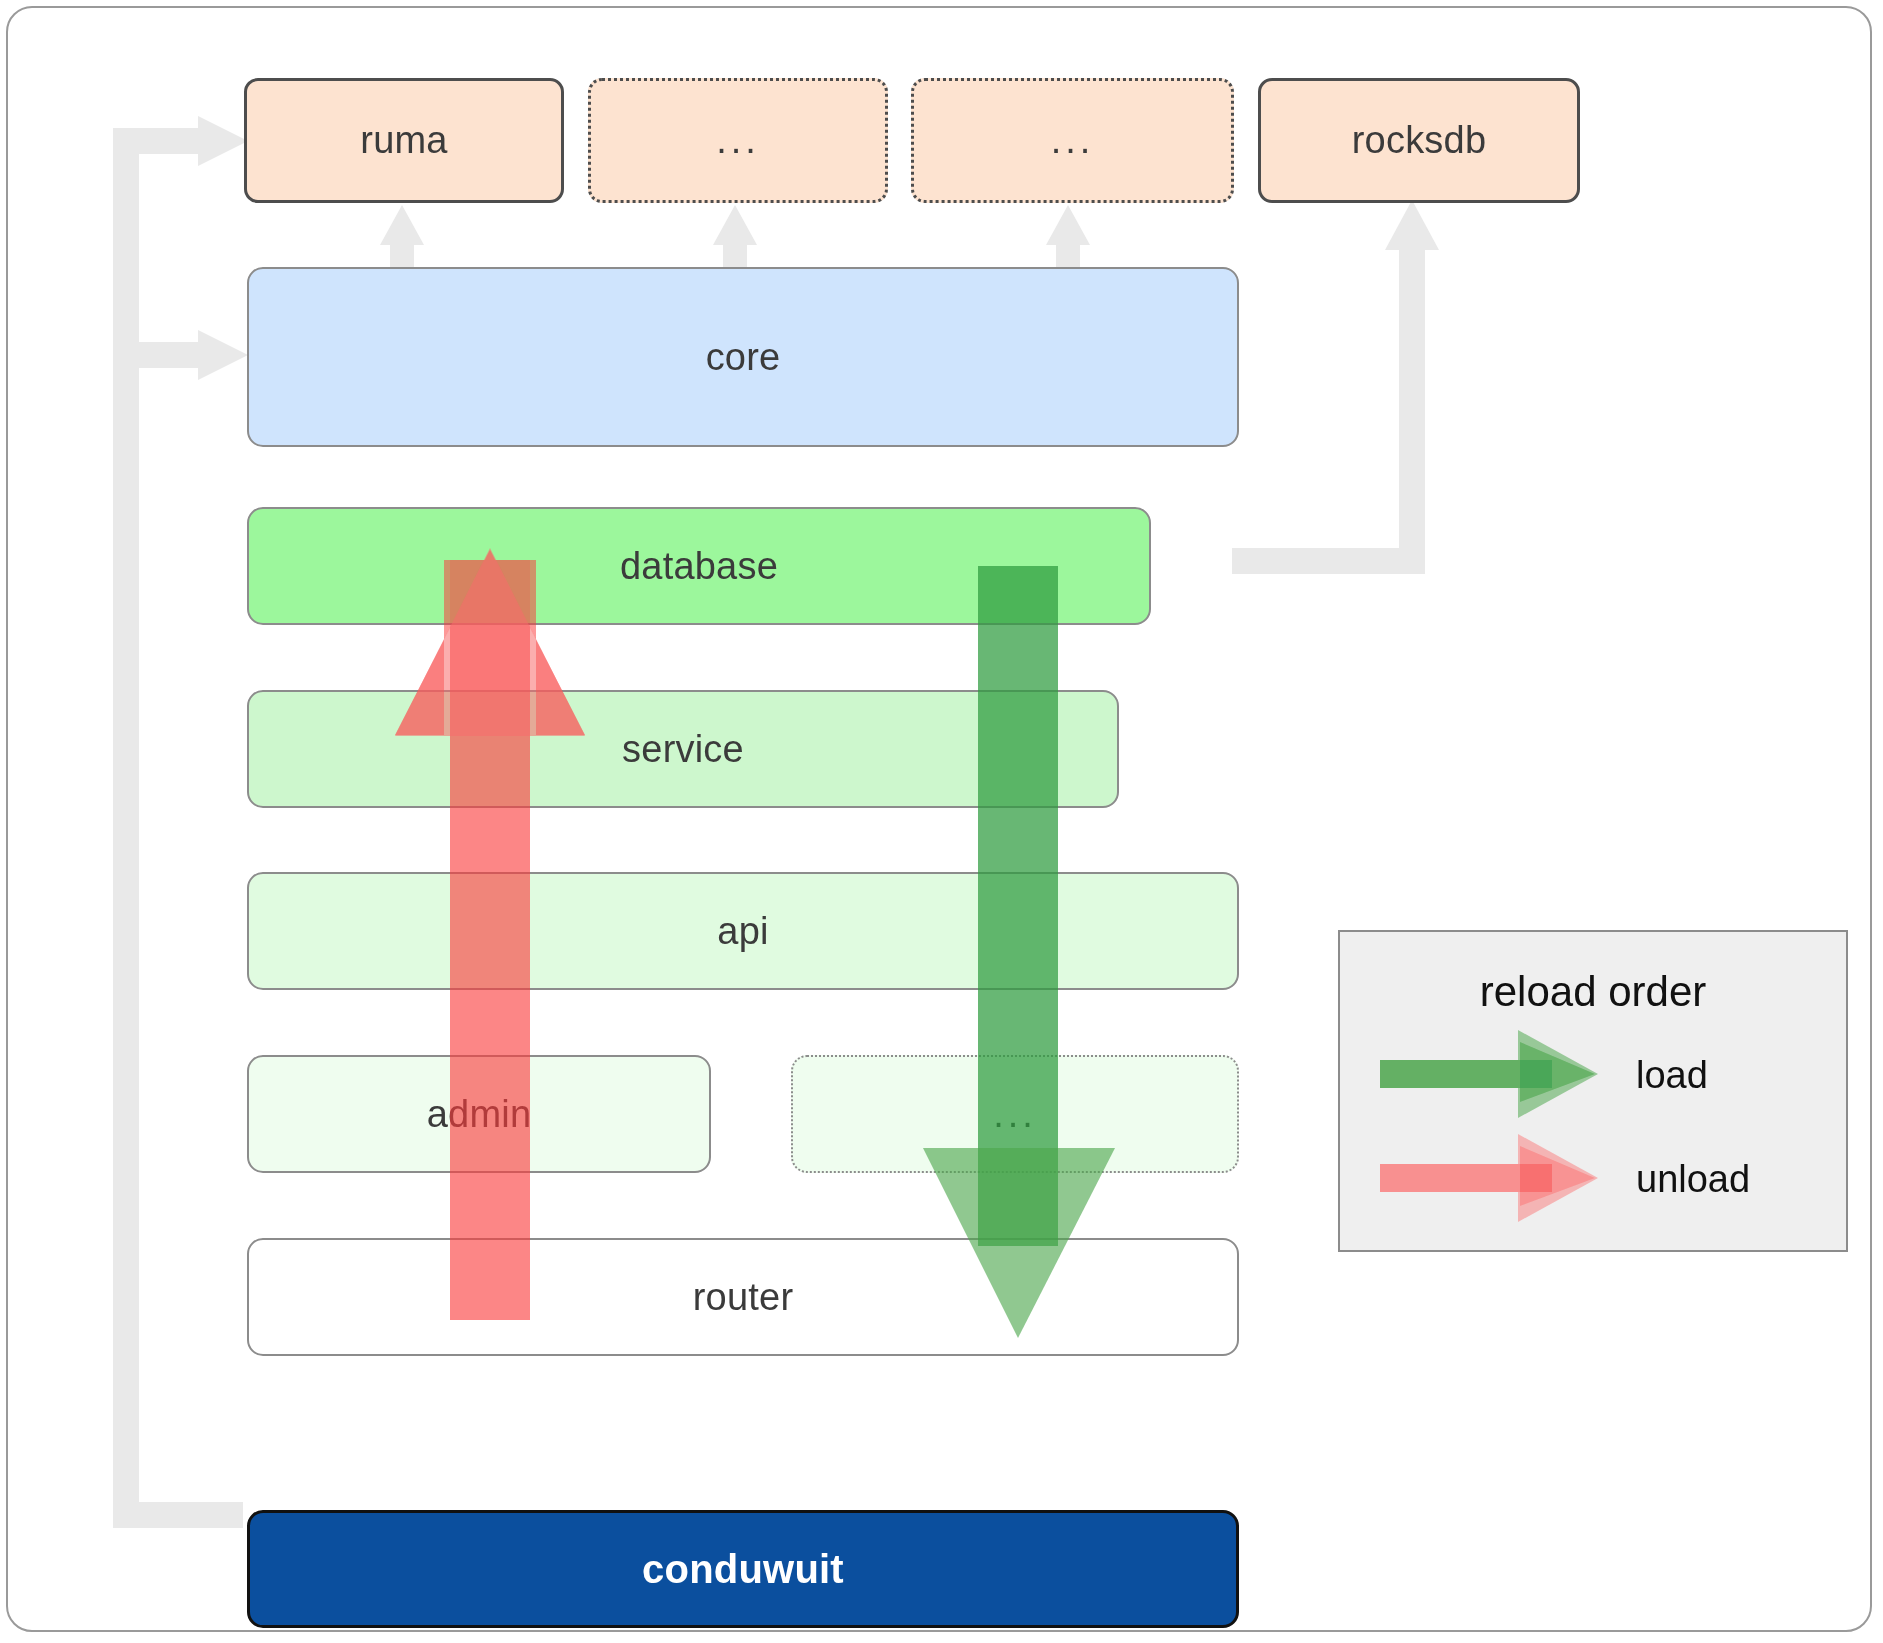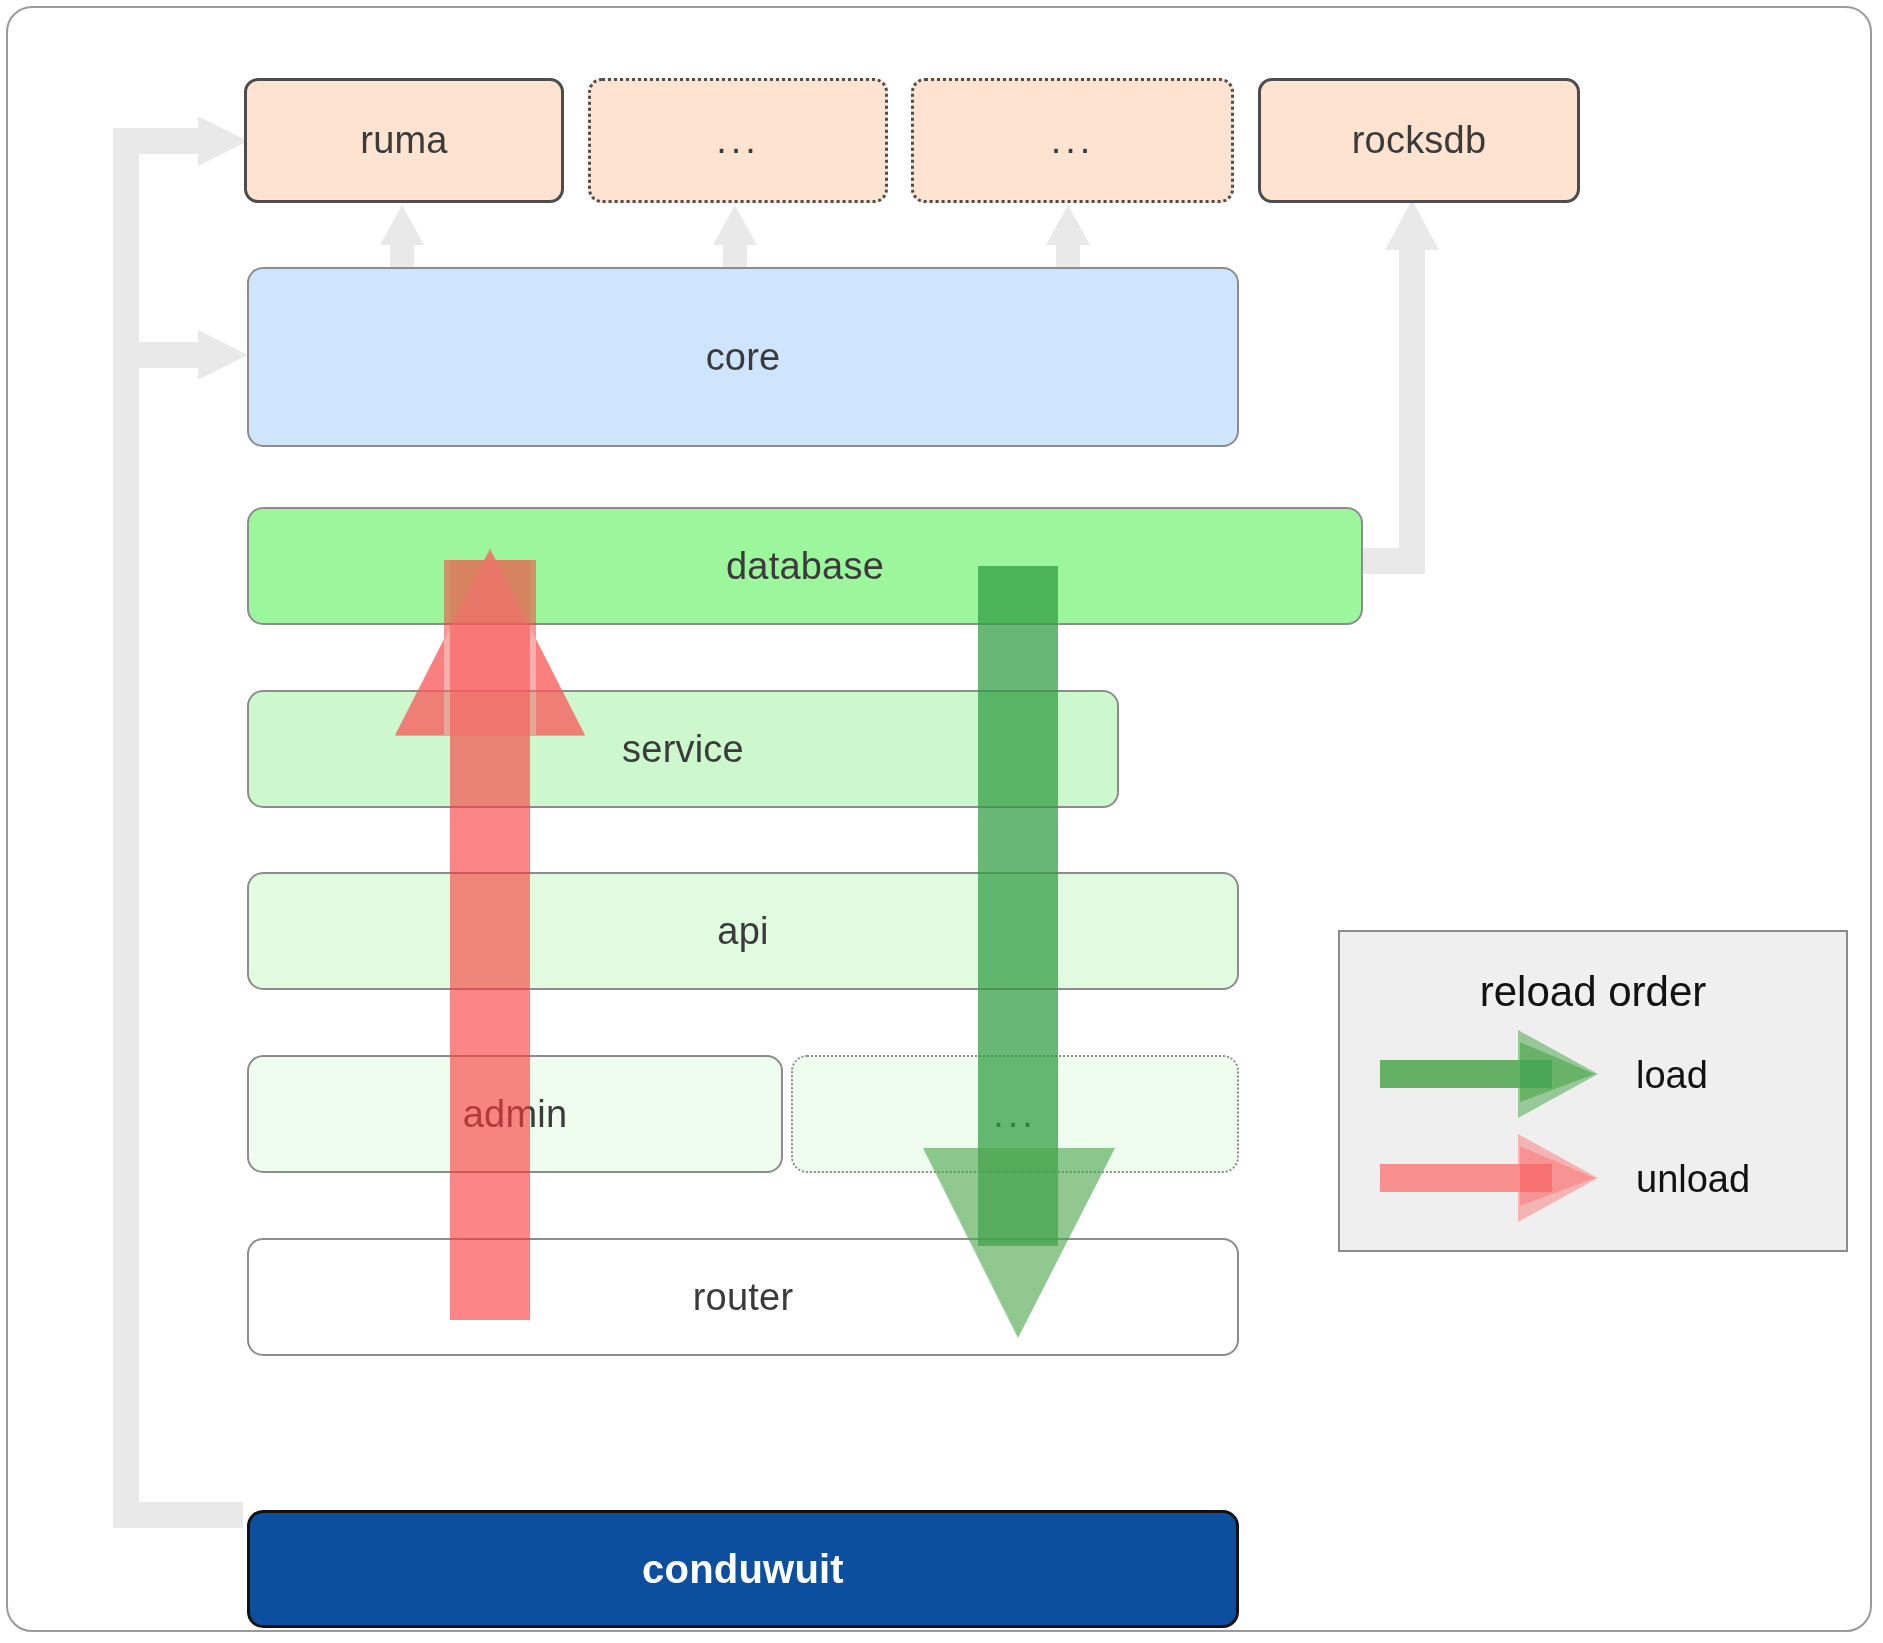--- a/index.html
+++ b/index.html
@@ -170,33 +170,33 @@
   </div>
 
   <div class="node orange-solid" style="left:1258px; top:78px; width:322px; height:125px;">
     <span class="lbl">rocksdb</span>
   </div>
 
   <div class="node layer c-core" style="left:247px; top:267px; width:992px; height:180px;">
     <span class="lbl">core</span>
   </div>
 
-  <div class="node layer c-database" style="left:247px; top:507px; width:1116px; height:118px;">
+  <div class="node layer c-database" style="left:247px; top:507px; width:904px; height:118px;">
     <span class="lbl">database</span>
   </div>
 
   <div class="node layer c-service" style="left:247px; top:690px; width:872px; height:118px;">
     <span class="lbl">service</span>
   </div>
 
   <div class="node layer c-api" style="left:247px; top:872px; width:992px; height:118px;justify-content:center;">
     <span class="lbl">api</span>
   </div>
 
-  <div class="node layer c-admin" style="left:247px; top:1055px; width:536px; height:118px;">
+  <div class="node layer c-admin" style="left:247px; top:1055px; width:464px; height:118px;">
     <span class="lbl">admin</span>
   </div>
 
   <div class="node layer-dotted c-dots" style="left:791px; top:1055px; width:448px; height:118px;">
     <span class="lbl dots-label">...</span>
   </div>
 
   <div class="node layer c-router" style="left:247px; top:1238px; width:992px; height:118px;">
     <span class="lbl">router</span>
   </div>

